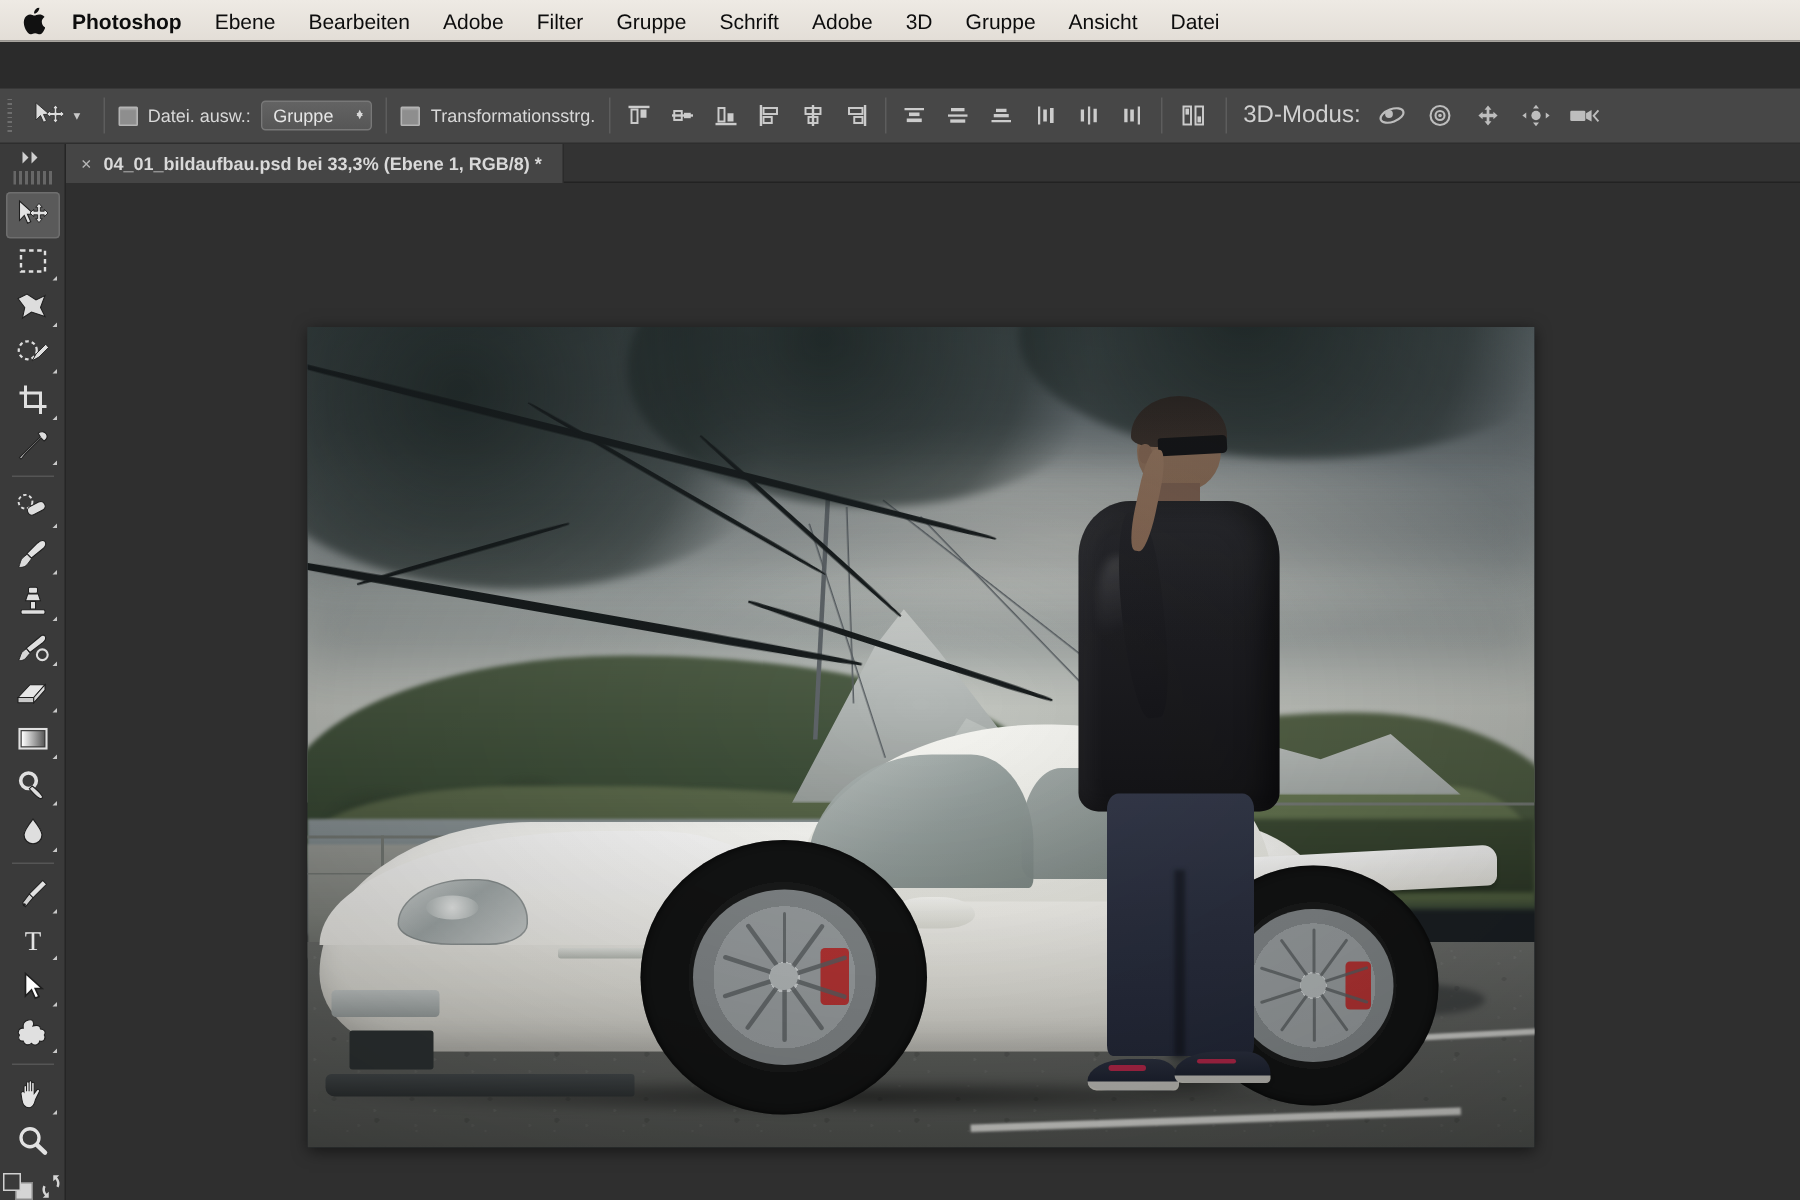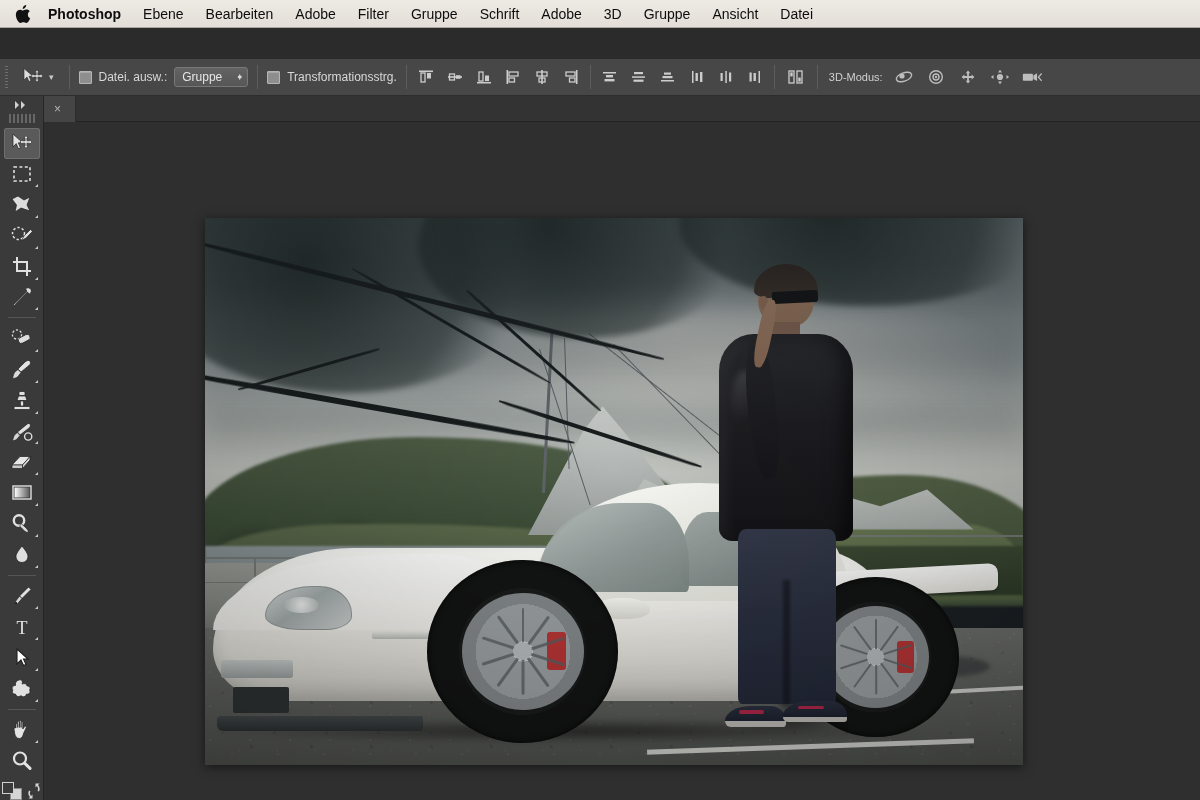--- a/index.html
+++ b/index.html
@@ -90,21 +90,21 @@
     font-size: 12px; color: #e6e6e6;
   }
   .spin { display: flex; flex-direction: column; gap: 2px; line-height: 0; }
   .spin i { font-style: normal; font-size: 7px; color: #d8d8d8; }
   .align-row { display: flex; align-items: center; gap: 9px; }
   .align-btn {
     width: 20px; height: 20px; display: flex;
     align-items: center; justify-content: center;
   }
   .mode3d { display: flex; align-items: center; gap: 10px; padding-left: 2px; }
-  .mode3d .lbl { font-size: 11px; color: #d0d0d0; white-space: nowrap; }
+  .mode3d .lbl { font-size: 16px; color: #d0d0d0; white-space: nowrap; }
   .icon3d { width: 22px; height: 20px; display:flex; align-items:center; justify-content:center; }
 
   
   .tabbar {
     position: absolute; top: 96px; left: 44px; width: 1156px; height: 26px;
     background: #333333; border-bottom: 1px solid #222;
   }
   .doctab {
     display: inline-flex; align-items: center; gap: 8px; height: 26px;
     padding: 0 14px 0 10px;
@@ -728,20 +728,21 @@
             <path fill="#bdbdbd" d="M13.5 6.4 L17.5 4 L17.5 12.4 L13.5 10.1 Z"></path>
             <path fill="none" stroke="#bdbdbd" stroke-width="1.4" d="M22.5 4.2 L19 8.2 L22.5 12.2"></path>
           </svg>
       </div>
     </div>
   </div>
 
   <div class="tabbar">
     <div class="doctab">
       <span class="tab-close">×</span>
+      <span>04_01_bildaufbau.psd bei 33,3% (Ebene 1, RGB/8) *</span>
     </div>
   </div>
 
   <div class="toolbar">
     <div class="tb-expand">
       <svg width="16" height="10" viewBox="0 0 16 10">
           <path fill="#d0d0d0" d="M1 1 L5 5 L1 9 Z M7 1 L11 5 L7 9 Z"></path>
         </svg>
     </div>
     <div class="tb-handle"></div>

